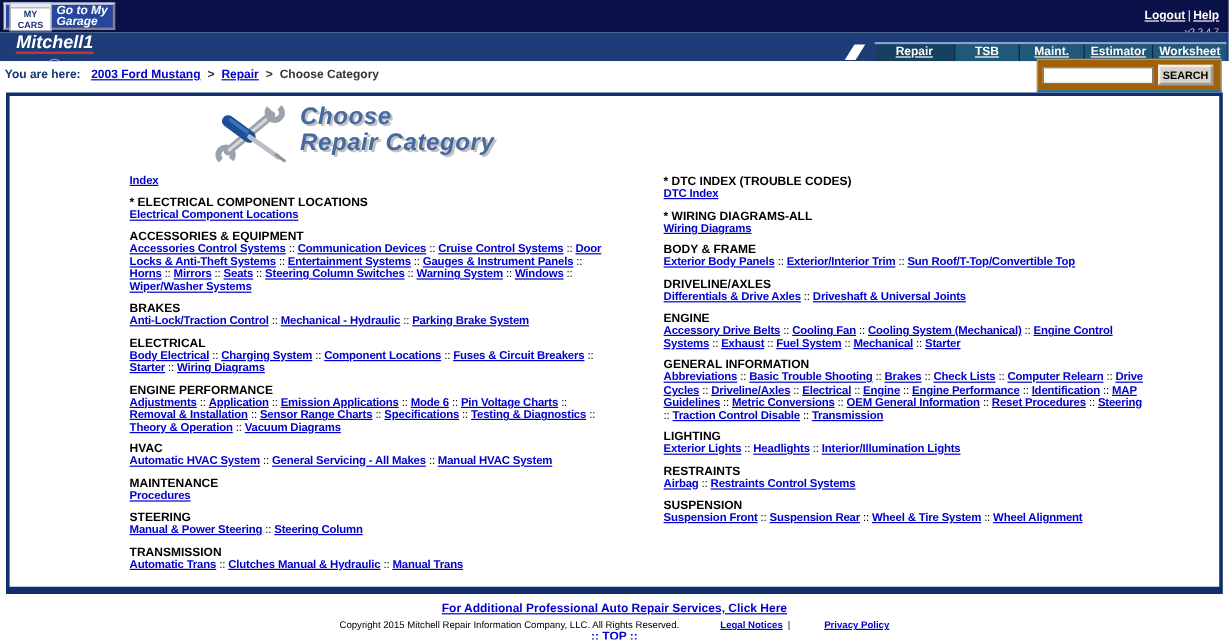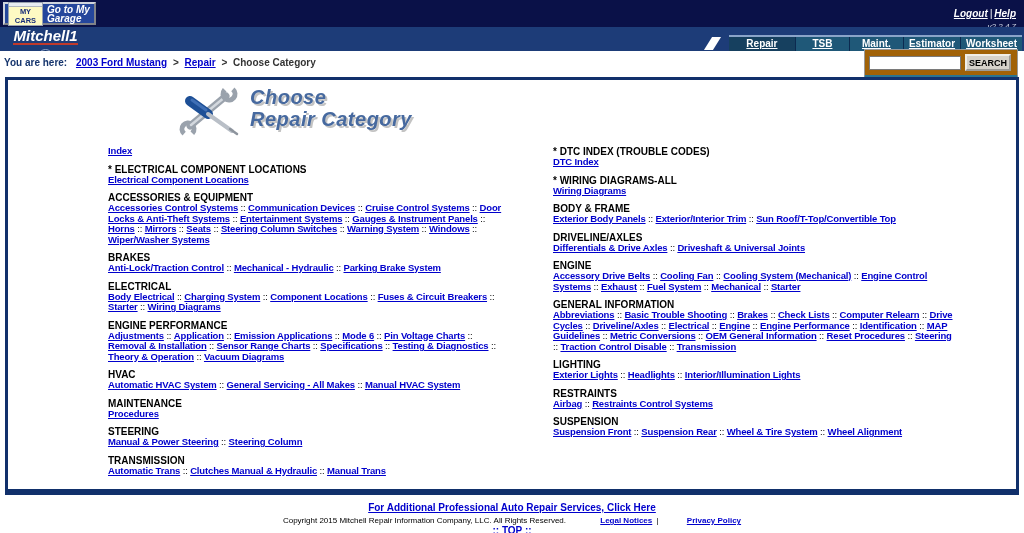--- a/index.html
+++ b/index.html
@@ -15,25 +15,25 @@
   }
   *{box-sizing:border-box;}
   body{margin:0;width:1024px;height:533px;overflow:hidden;background:#fff;
        font-family:"Liberation Sans",sans-serif;}
   a{cursor:pointer;}
 
   
   .topbar{height:27px;background:var(--top-navy);position:relative;}
   .garage-btn{position:absolute;left:3px;top:2px;height:23px;display:flex;align-items:center;gap:4px;
       background:#24469c;border:2px outset #cfd4dd;padding:0 3px;cursor:pointer;}
-  .plate{background:#fef9c3;border:1px solid #99a2b0;width:35px;}
+  .plate{background:#ffffff;border:1px solid #99a2b0;width:35px;}
   .plate-top{display:block;height:4px;background:#e8ecf2;border-bottom:1px solid #b0b6c0;}
   .plate-text{display:block;font-size:7.5px;font-weight:bold;color:#1a2f7a;text-align:center;line-height:9px;}
   .garage-label{color:#fff;font-style:italic;font-weight:bold;font-size:10px;line-height:9px;width:44px;}
-  .top-right{position:absolute;right:8px;top:3px;text-align:right;font-style:italic;}
+  .top-right{position:absolute;right:8px;top:3px;text-align:right;}
   .top-links a{color:#fff;font-size:10px;font-weight:bold;text-decoration:underline;}
   .top-links .pipe{color:#fff;font-size:10px;margin:0 2px;}
   .version{color:#cdd4e4;font-size:8px;margin-top:1px;}
 
   
   .header{height:24px;background:var(--header-navy);position:relative;}
   .brand{position:absolute;left:6px;top:1px;}
   .brand-row{display:flex;align-items:center;gap:4px;flex-direction:column;}
   .brand-name{color:#fff;font-size:15px;font-weight:bold;font-style:italic;
       border-bottom:2px solid #c0392b;line-height:15px;}

